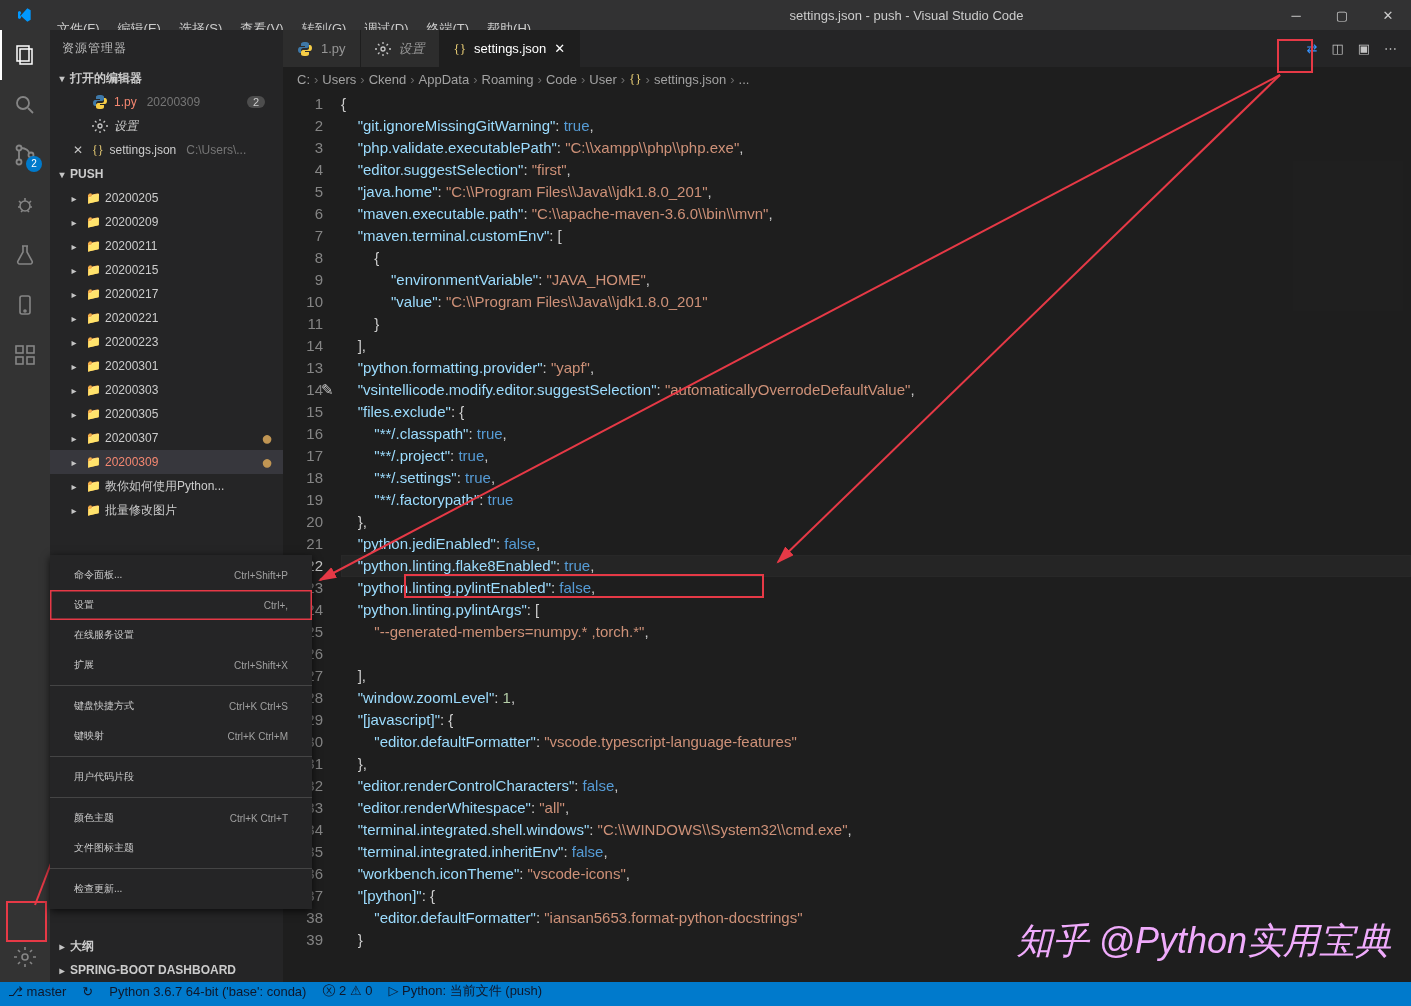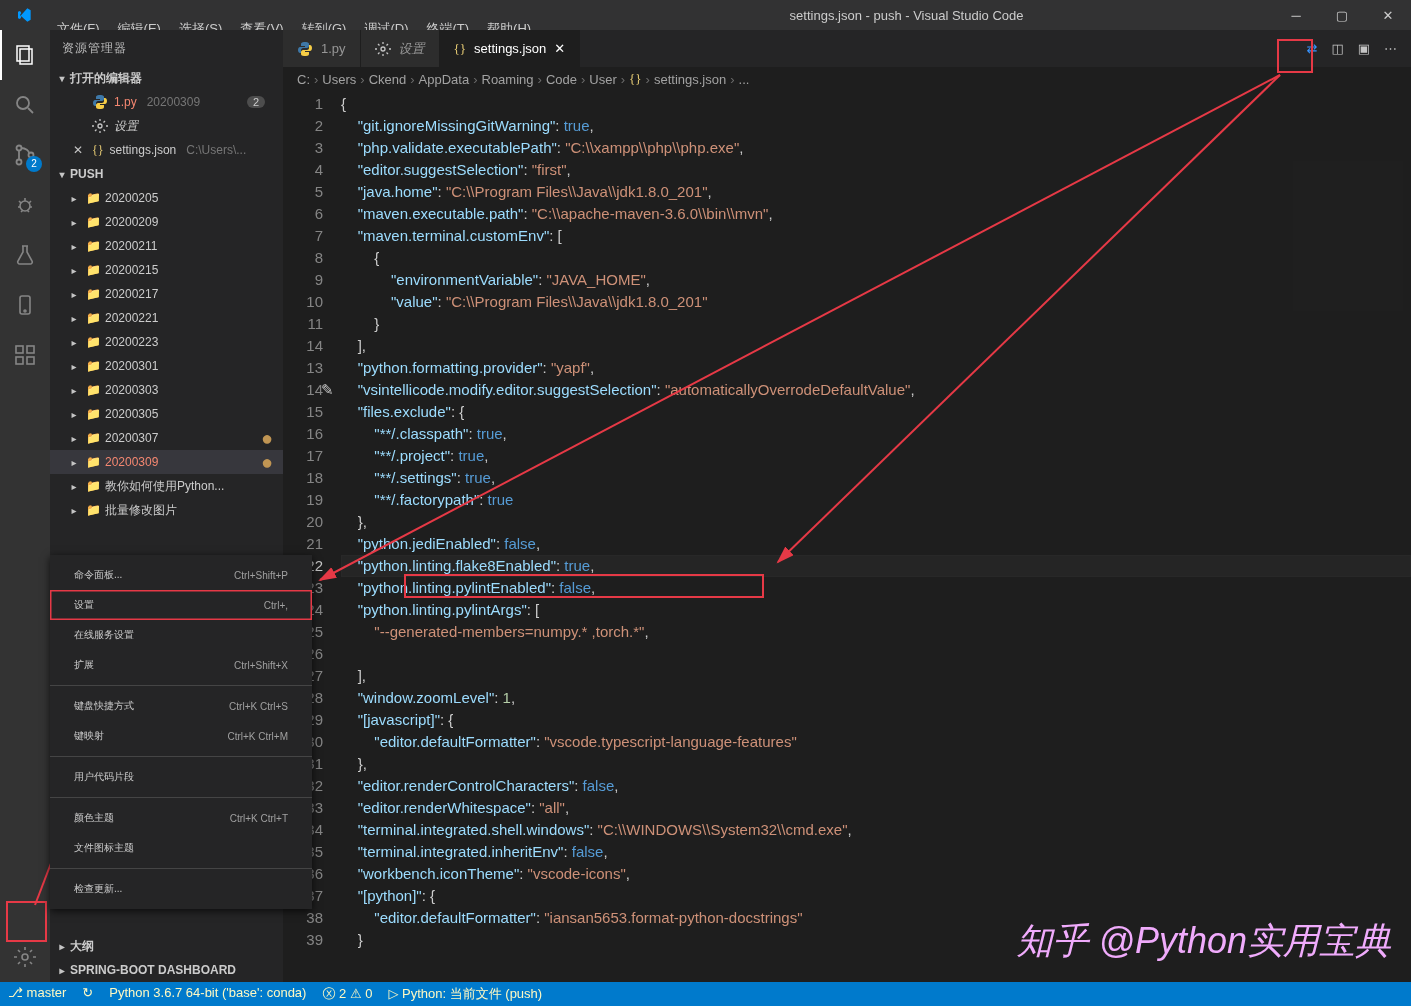--- a/index.html
+++ b/index.html
@@ -51,21 +51,21 @@
 .s-str { color:#ce9178; }
 .s-bool { color:#569cd6; }
 .s-num { color:#b5cea8; }
 .s-punc { color:#cccccc; }
 .pencil { position:absolute; left:-20px; color:#c5c5c5; }
 .minimap { position:absolute; right:8px; top:70px; width:110px; height:150px; background:#202020; opacity:0.6; }
 .context-menu { position:absolute; left:50px; top:555px; width:262px; background:#252526; box-shadow:0 2px 8px rgba(0,0,0,0.7); z-index:100; padding:5px 0; }
 .context-menu .mi { height:30px; display:flex; align-items:center; justify-content:space-between; padding:0 24px; cursor:pointer; color:#cccccc; font-size:10px; }
 .context-menu .mi.hl { box-shadow:inset 0 0 0 1.5px #e63946; }
 .context-menu .sep-line { height:1px; background:#454545; margin:5px 0; }
-.status-bar { height:24px; background:#007acc; display:flex; align-items:center; color:#fef9c3; font-size:13px; }
+.status-bar { height:24px; background:#007acc; display:flex; color:#0f172a; font-size:13px;flex-direction:column; }
 .status-bar .sb-item { padding:0 8px; cursor:pointer; display:flex; align-items:center; gap:4px; height:100%; }
 .status-bar .spacer { flex:1; }
 .red-box { position:absolute; border:2px solid #e63946; pointer-events:none; z-index:90; }
 .arrow-svg { position:absolute; left:0; top:0; width:1411px; height:1006px; pointer-events:none; z-index:95; }
 .watermark { position:absolute; right:20px; bottom:40px; font-size:36px; font-style:italic; font-weight:500; color:#f0abfc; font-family:"Microsoft YaHei",sans-serif; z-index:80; }
 svg.ico { width:24px; height:24px; }
 .tab svg.ico-sm, .open-editors svg.ico-sm, .file-tree svg.ico-sm { width:16px; height:16px; }
 </style>
 </head>
 <body>

